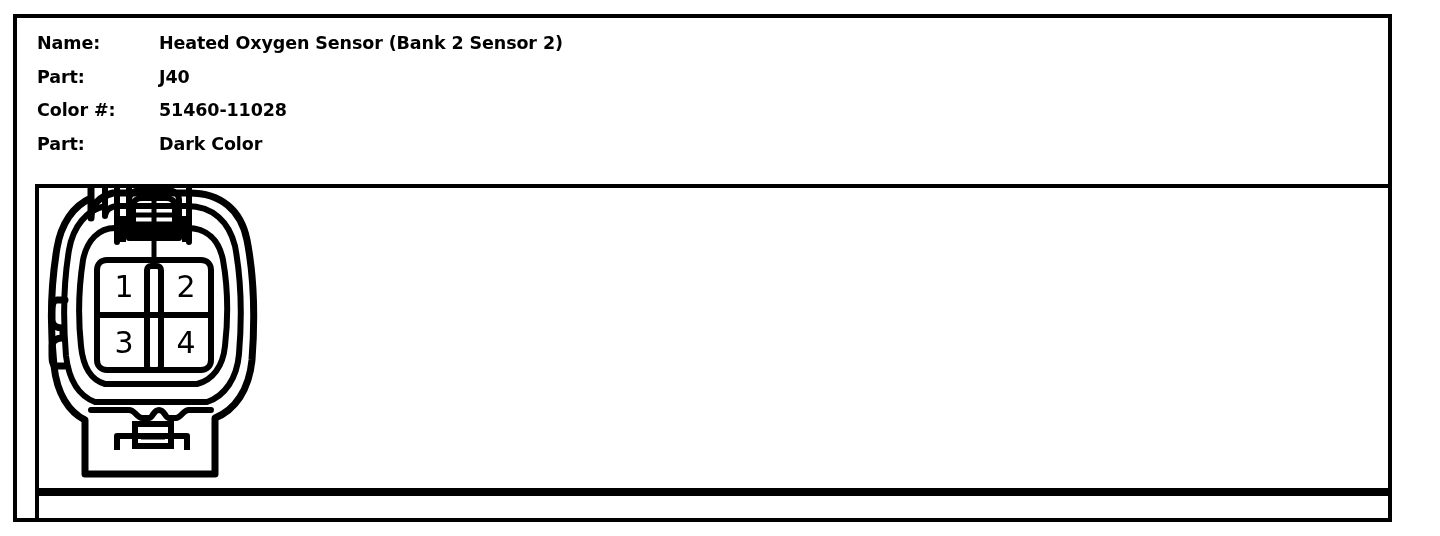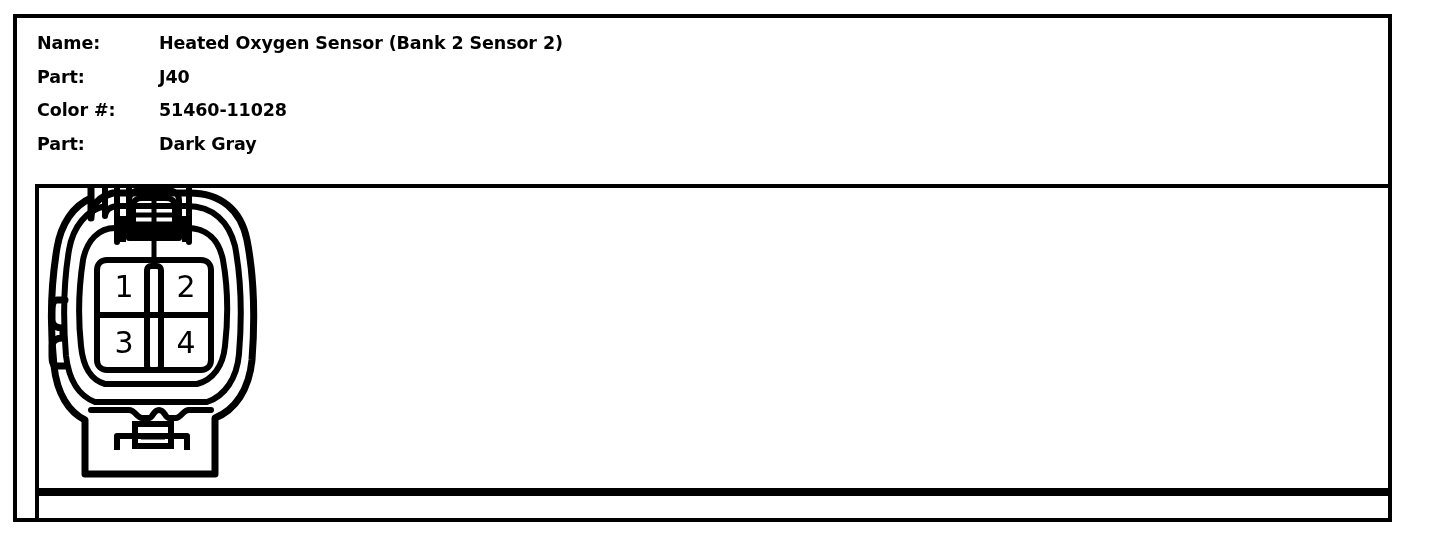--- a/index.html
+++ b/index.html
@@ -145,21 +145,21 @@
       <div class="info-value">J40</div>
     </div>
 
     <div class="info-row">
       <div class="info-label">Color #:</div>
       <div class="info-value">51460-11028</div>
     </div>
 
     <div class="info-row">
       <div class="info-label">Part:</div>
-      <div class="info-value">Dark Gray</div>
+      <div class="info-value">Dark Color</div>
     </div>
 
   </div>
 
   <div class="diagram-panel">
 
     <div class="connector-wrap">
       <svg class="connector-svg" width="240" height="300" viewBox="0 0 240 300" xmlns="http://www.w3.org/2000/svg">
 
         <path fill="none" stroke="#000000" stroke-width="7" stroke-linejoin="round" stroke-linecap="round" d="M 52,-8

